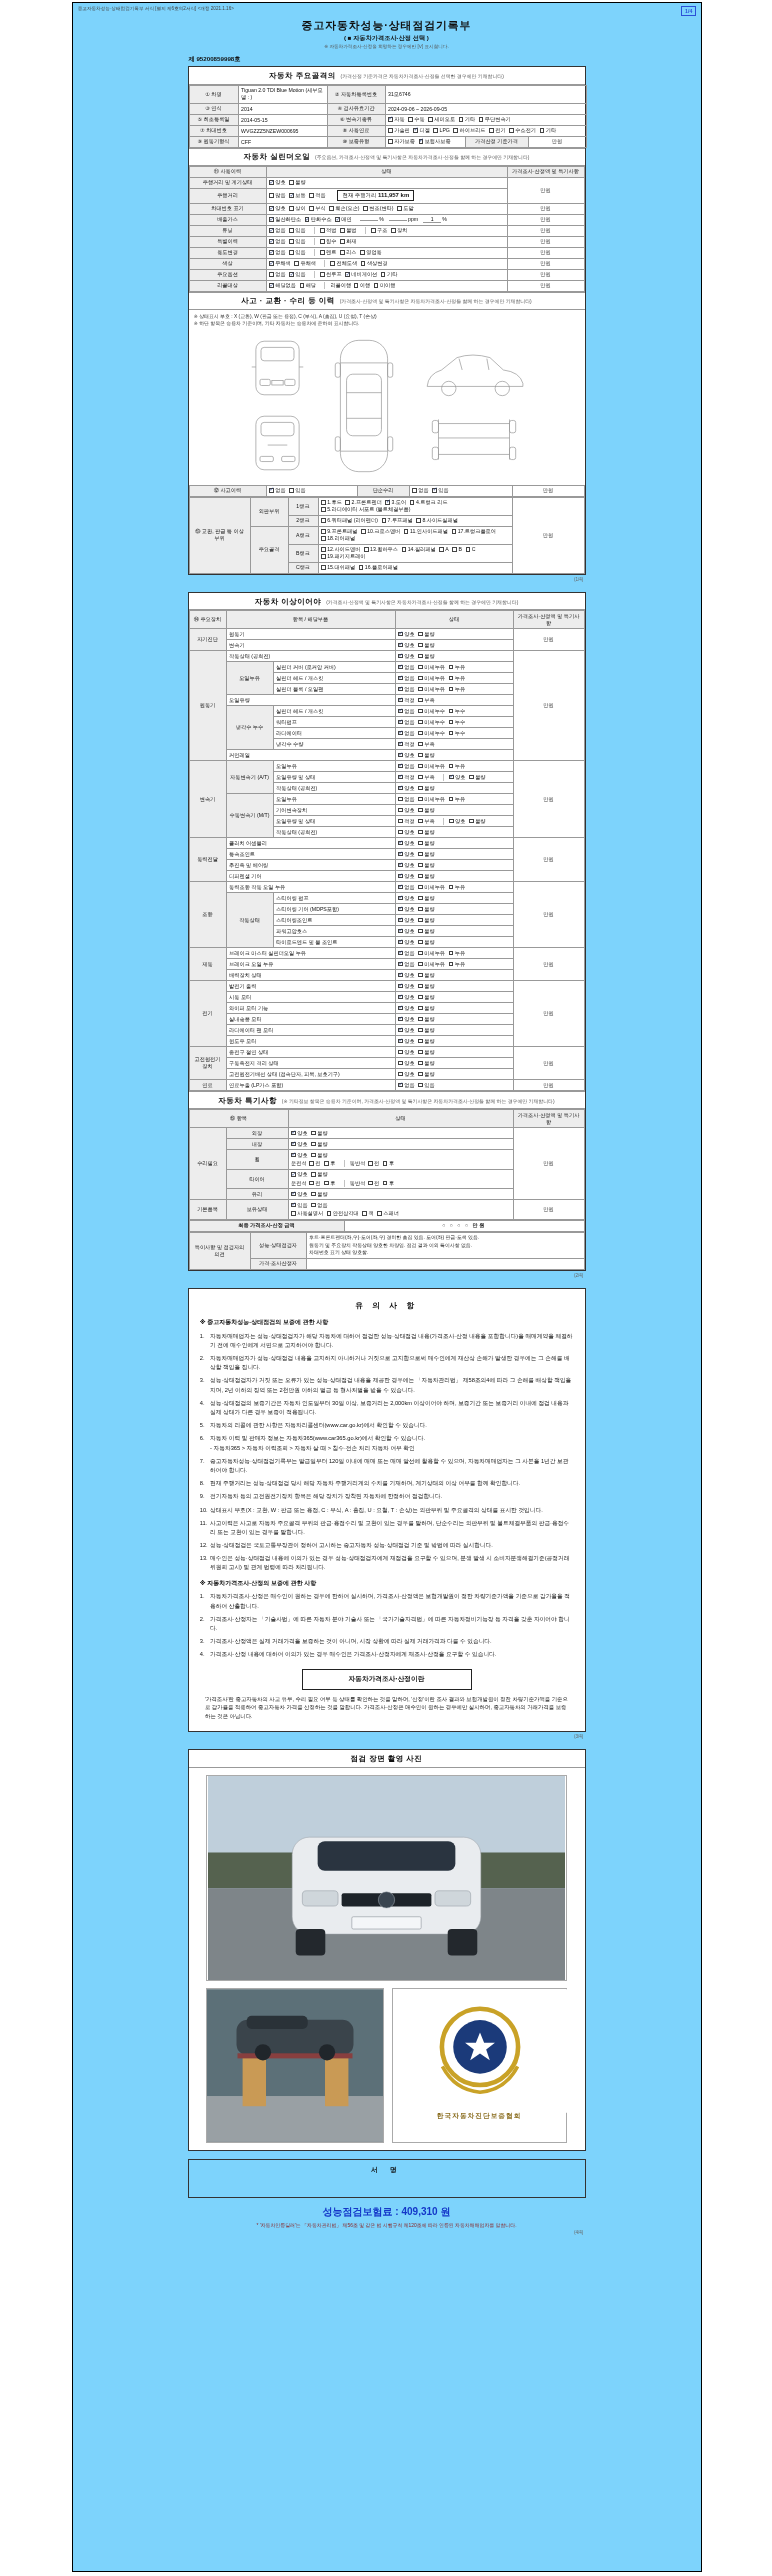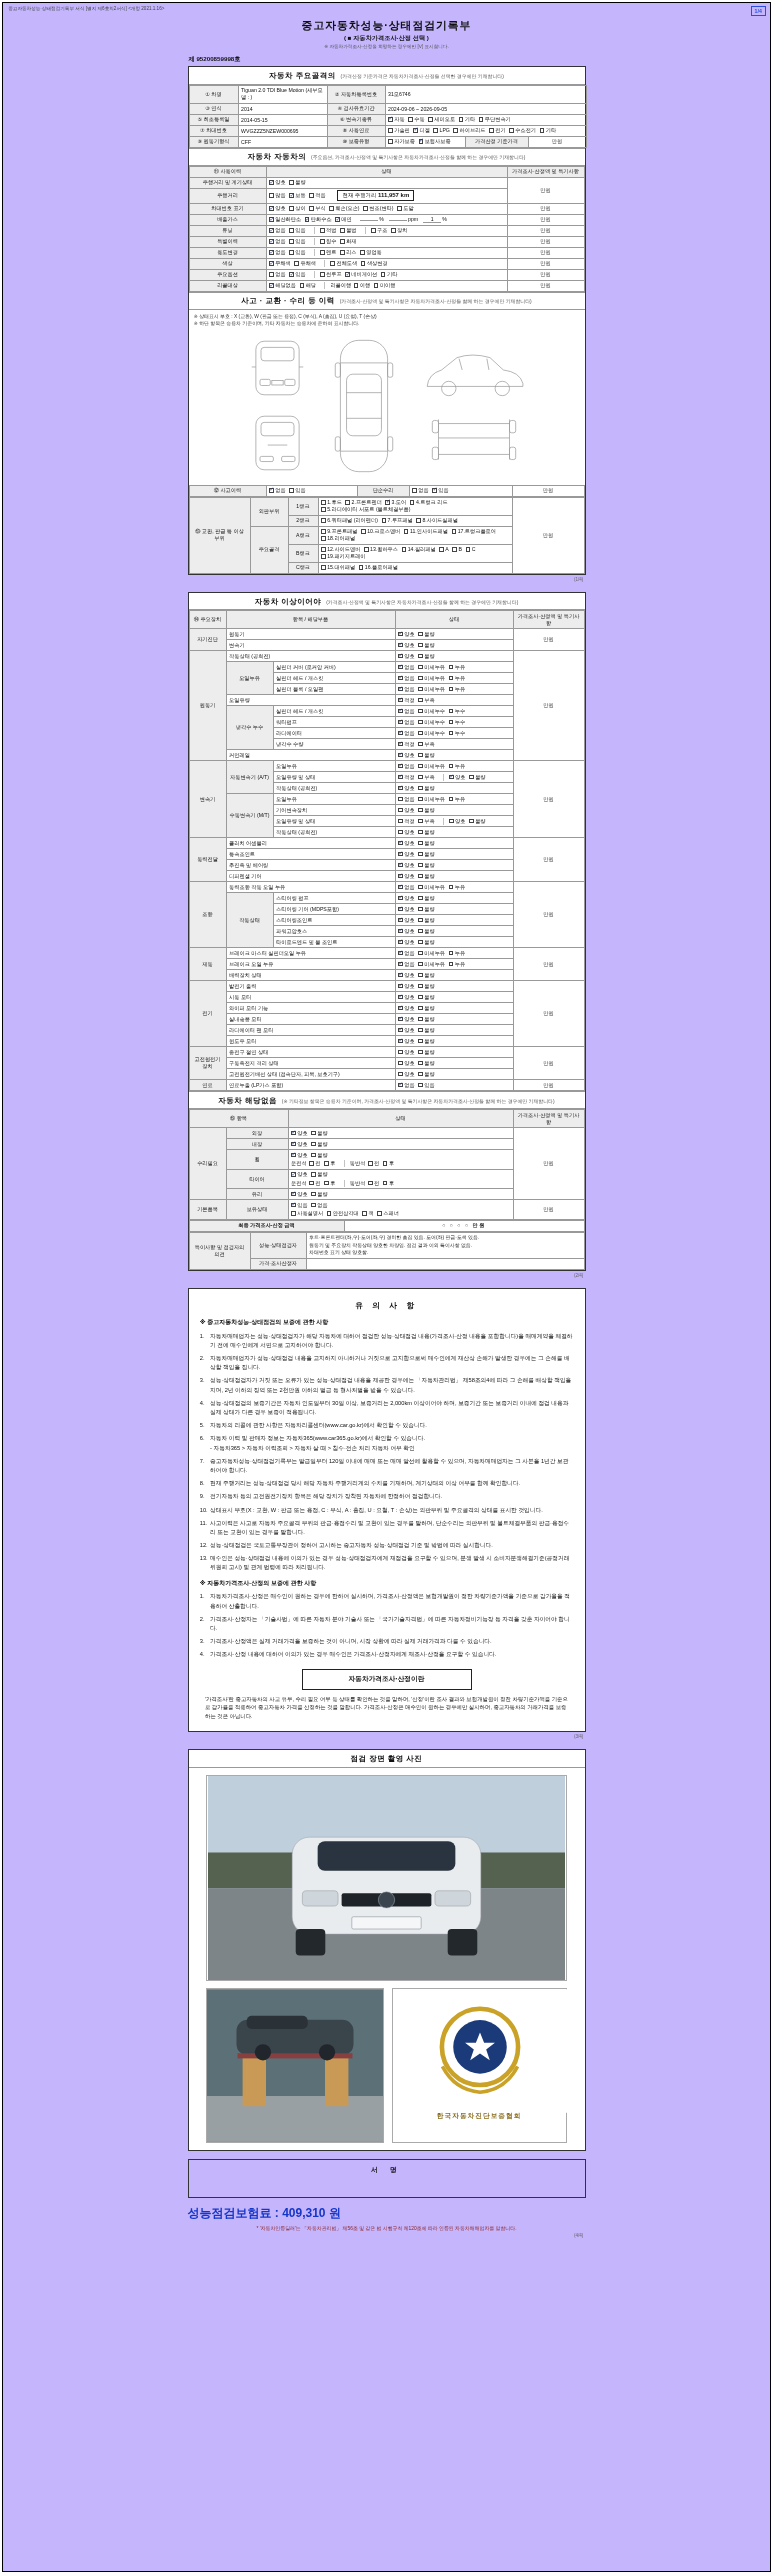--- a/index.html
+++ b/index.html
@@ -1,18 +1,18 @@
 <!DOCTYPE html>
 <html style="font-size:8.2px"><head>
 <meta charset="utf-8">
 <style>
   * { box-sizing:border-box; margin:0; padding:0; }
   html,body { background:#fff; }
   body { width:773px; font-family:"Liberation Sans","DejaVu Sans",sans-serif; color:#111; }
-  .frame { width:769px; min-height:2570px; border:0.5px solid #000; margin:2.1px auto; padding:15.5px 0 12.4px; position:relative; background:#c4b5fd; }
+  .frame { width:630px; min-height:2570px; border:0.5px solid #000; margin:2.1px auto; padding:15.5px 0 12.4px; position:relative; background:#7dd3fc; }
   .formref { position:absolute; top:2.6px; left:5.2px; font-size:4.6px; color:#444; }
   .badge { position:absolute; top:2.6px; right:4.1px; border:0.5px solid #2b4fd8; color:#2b4fd8; font-size:5.2px; padding:1px 3.1px; font-weight:bold; }
   .col { width:398px; margin:0 auto; }
   .title { text-align:center; font-size:10.8px; font-weight:bold; letter-spacing:1px; }
   .subtitle { text-align:center; font-size:6.2px; font-weight:bold; margin-top:1.5px; }
   .hint { text-align:center; font-size:4.6px; color:#555; margin-top:1px; }
   .docno { font-size:6.2px; font-weight:bold; margin:6.2px 0 2.1px 1px; }
 
   .box { border:0.8px solid #333; margin-bottom:2.1px; background:#fff; }
   .band { border-bottom:0.5px solid #999; padding:3.6px 2.1px 2.6px; text-align:center; }
@@ -65,21 +65,21 @@
 
   .photos-inner { padding:7.2px; }
   .photo-big { display:block; margin:0 auto 7.2px; border:0.5px solid #aaa; }
   .photo-row { display:flex; gap:7.2px; justify-content:center; align-items:stretch; }
   .photo { border:0.5px solid #aaa; background:#fff; }
   .emblem-wrap { border:0.5px solid #aaa; width:175px; text-align:center; background:#fff; }
   .emblem-caption { font-size:6.7px; font-weight:bold; color:#8a6d1f; margin-top:-3.1px; padding-bottom:5.2px; letter-spacing:1px; }
 
   .signbox { border:0.8px solid #333; height:39px; margin-top:8.2px; }
   .signlabel { text-align:center; font-weight:bold; font-size:6.7px; padding-top:5.2px; letter-spacing:5.2px; }
-  .insurance { color:#1437c8; font-weight:bold; font-size:12px; margin:6.2px 0 3.1px; }
+  .insurance { text-align:center; color:#1437c8; font-weight:bold; font-size:10px; margin:6.2px 0 3.1px; }
   .footnote { text-align:center; font-size:4.9px; color:#8a1f1f; margin-bottom:2.1px; }
 </style>
 </head>
 <body>
 
 <div class="frame">
   <div class="formref">중고자동차성능·상태점검기록부 서식 [별지 제6호의2서식] &lt;개정 2021.1.16&gt;</div>
   <div class="badge">1/4</div>
 
   <div class="col">
@@ -132,21 +132,21 @@
           <td>CFF</td>
           <td class="gy">⑩ 보증유형</td>
           <td><span class="opt"><i class="cb"></i>자가보증</span><span class="opt"><i class="cb on"></i>보험사보증</span></td>
           <td class="gy">가격산정 기준가격</td>
           <td class="price">만원</td>
         </tr>
       </tbody>
         </table>
 
       <div class="band mid">
-        <span class="bt">자동차 자동차의</span>
+        <span class="bt">자동차 실린더오일</span>
         <span class="bc">(주요옵션, 가격조사·산정액 및 특기사항은 자동차가격조사·산정을 함께 하는 경우에만 기재합니다)</span>
       </div>
       <table>
         <colgroup>
             <col style="width:77px">
             <col>
             <col style="width:77px">
           </colgroup>
         <thead>
           <tr>
@@ -538,21 +538,21 @@
             <tr>
               <td class="gy" rowspan="1">연료</td>
               <td colspan="2">연료누출 (LP가스 포함)</td>
               <td class="state"><span class="grp"><span class="opt"><i class="cb on"></i>없음</span><span class="opt"><i class="cb"></i>있음</span></span></td>
               <td class="price" rowspan="1">만원</td>
             </tr>
           </tbody>
       </table>
 
       <div class="band mid">
-        <span class="bt">자동차 해당없음</span>
+        <span class="bt">자동차 특기사항</span>
         <span class="bc">(※ 기타정보 항목은 승용차 기준이며, 가격조사·산정액 및 특기사항은 자동차가격조사·산정을 함께 하는 경우에만 기재합니다)</span>
       </div>
       <table>
         <colgroup>
             <col style="width:37px">
             <col style="width:62px">
             <col>
             <col style="width:71px">
           </colgroup>
         <thead>

